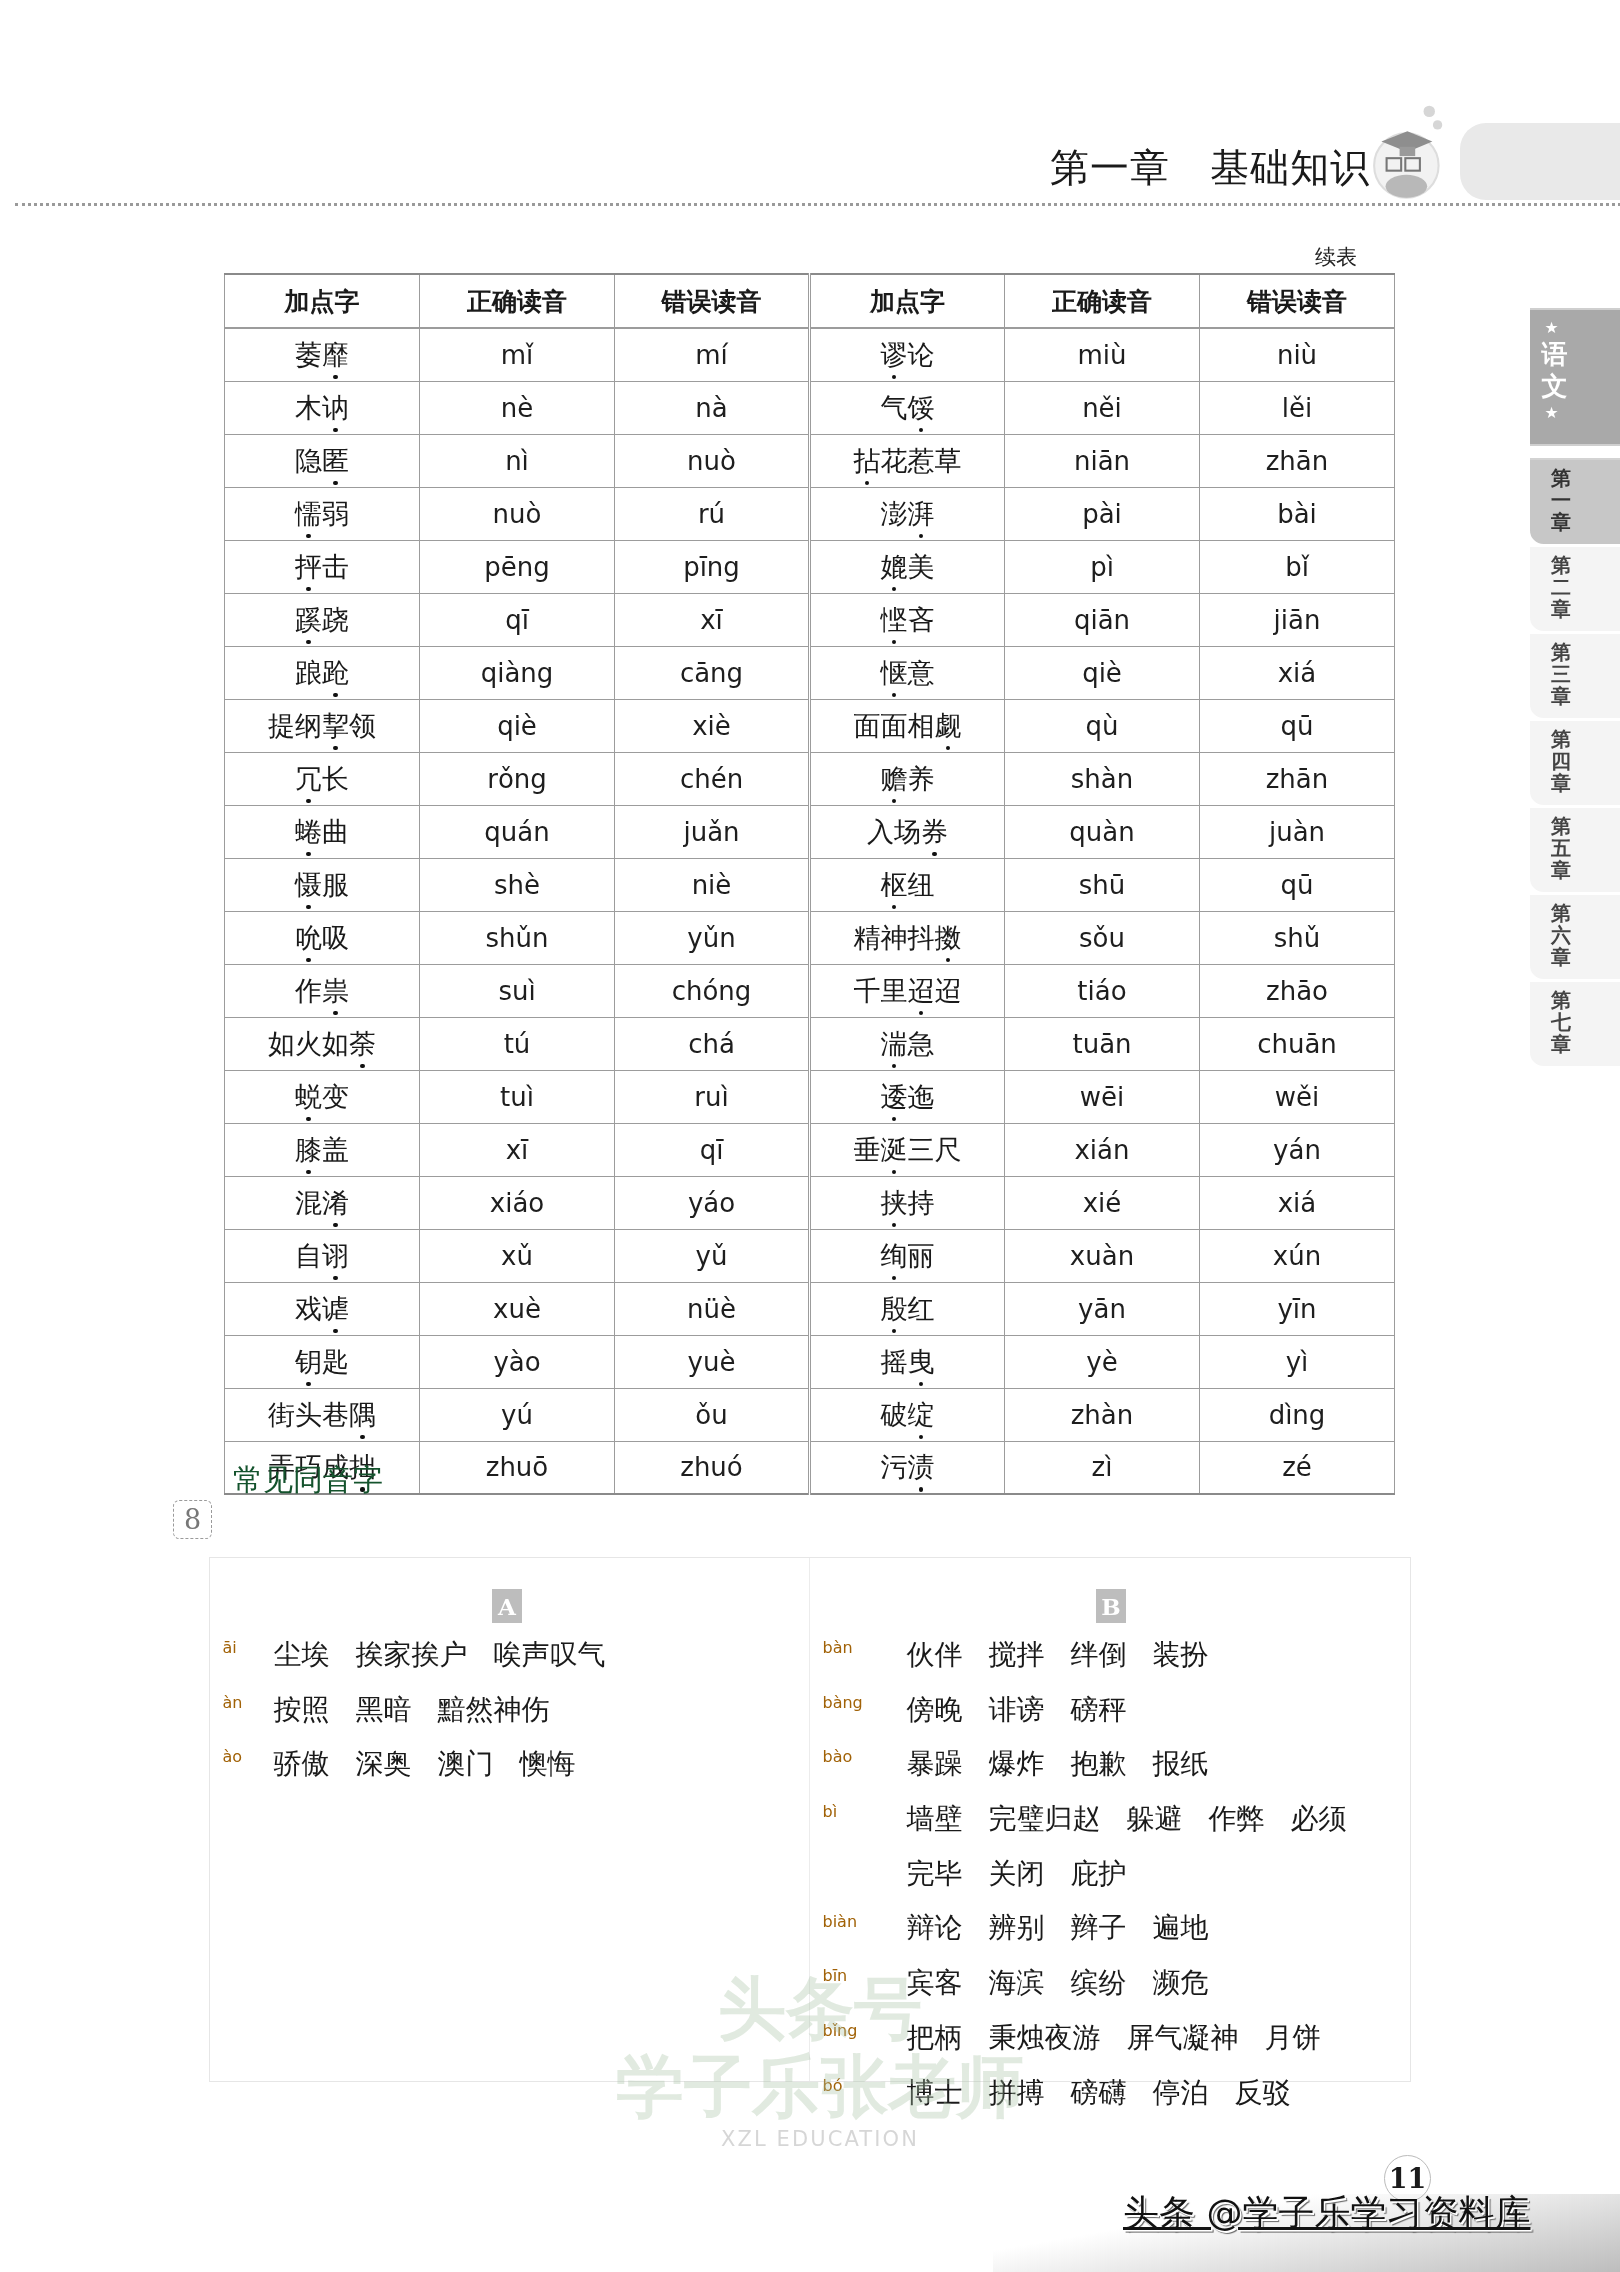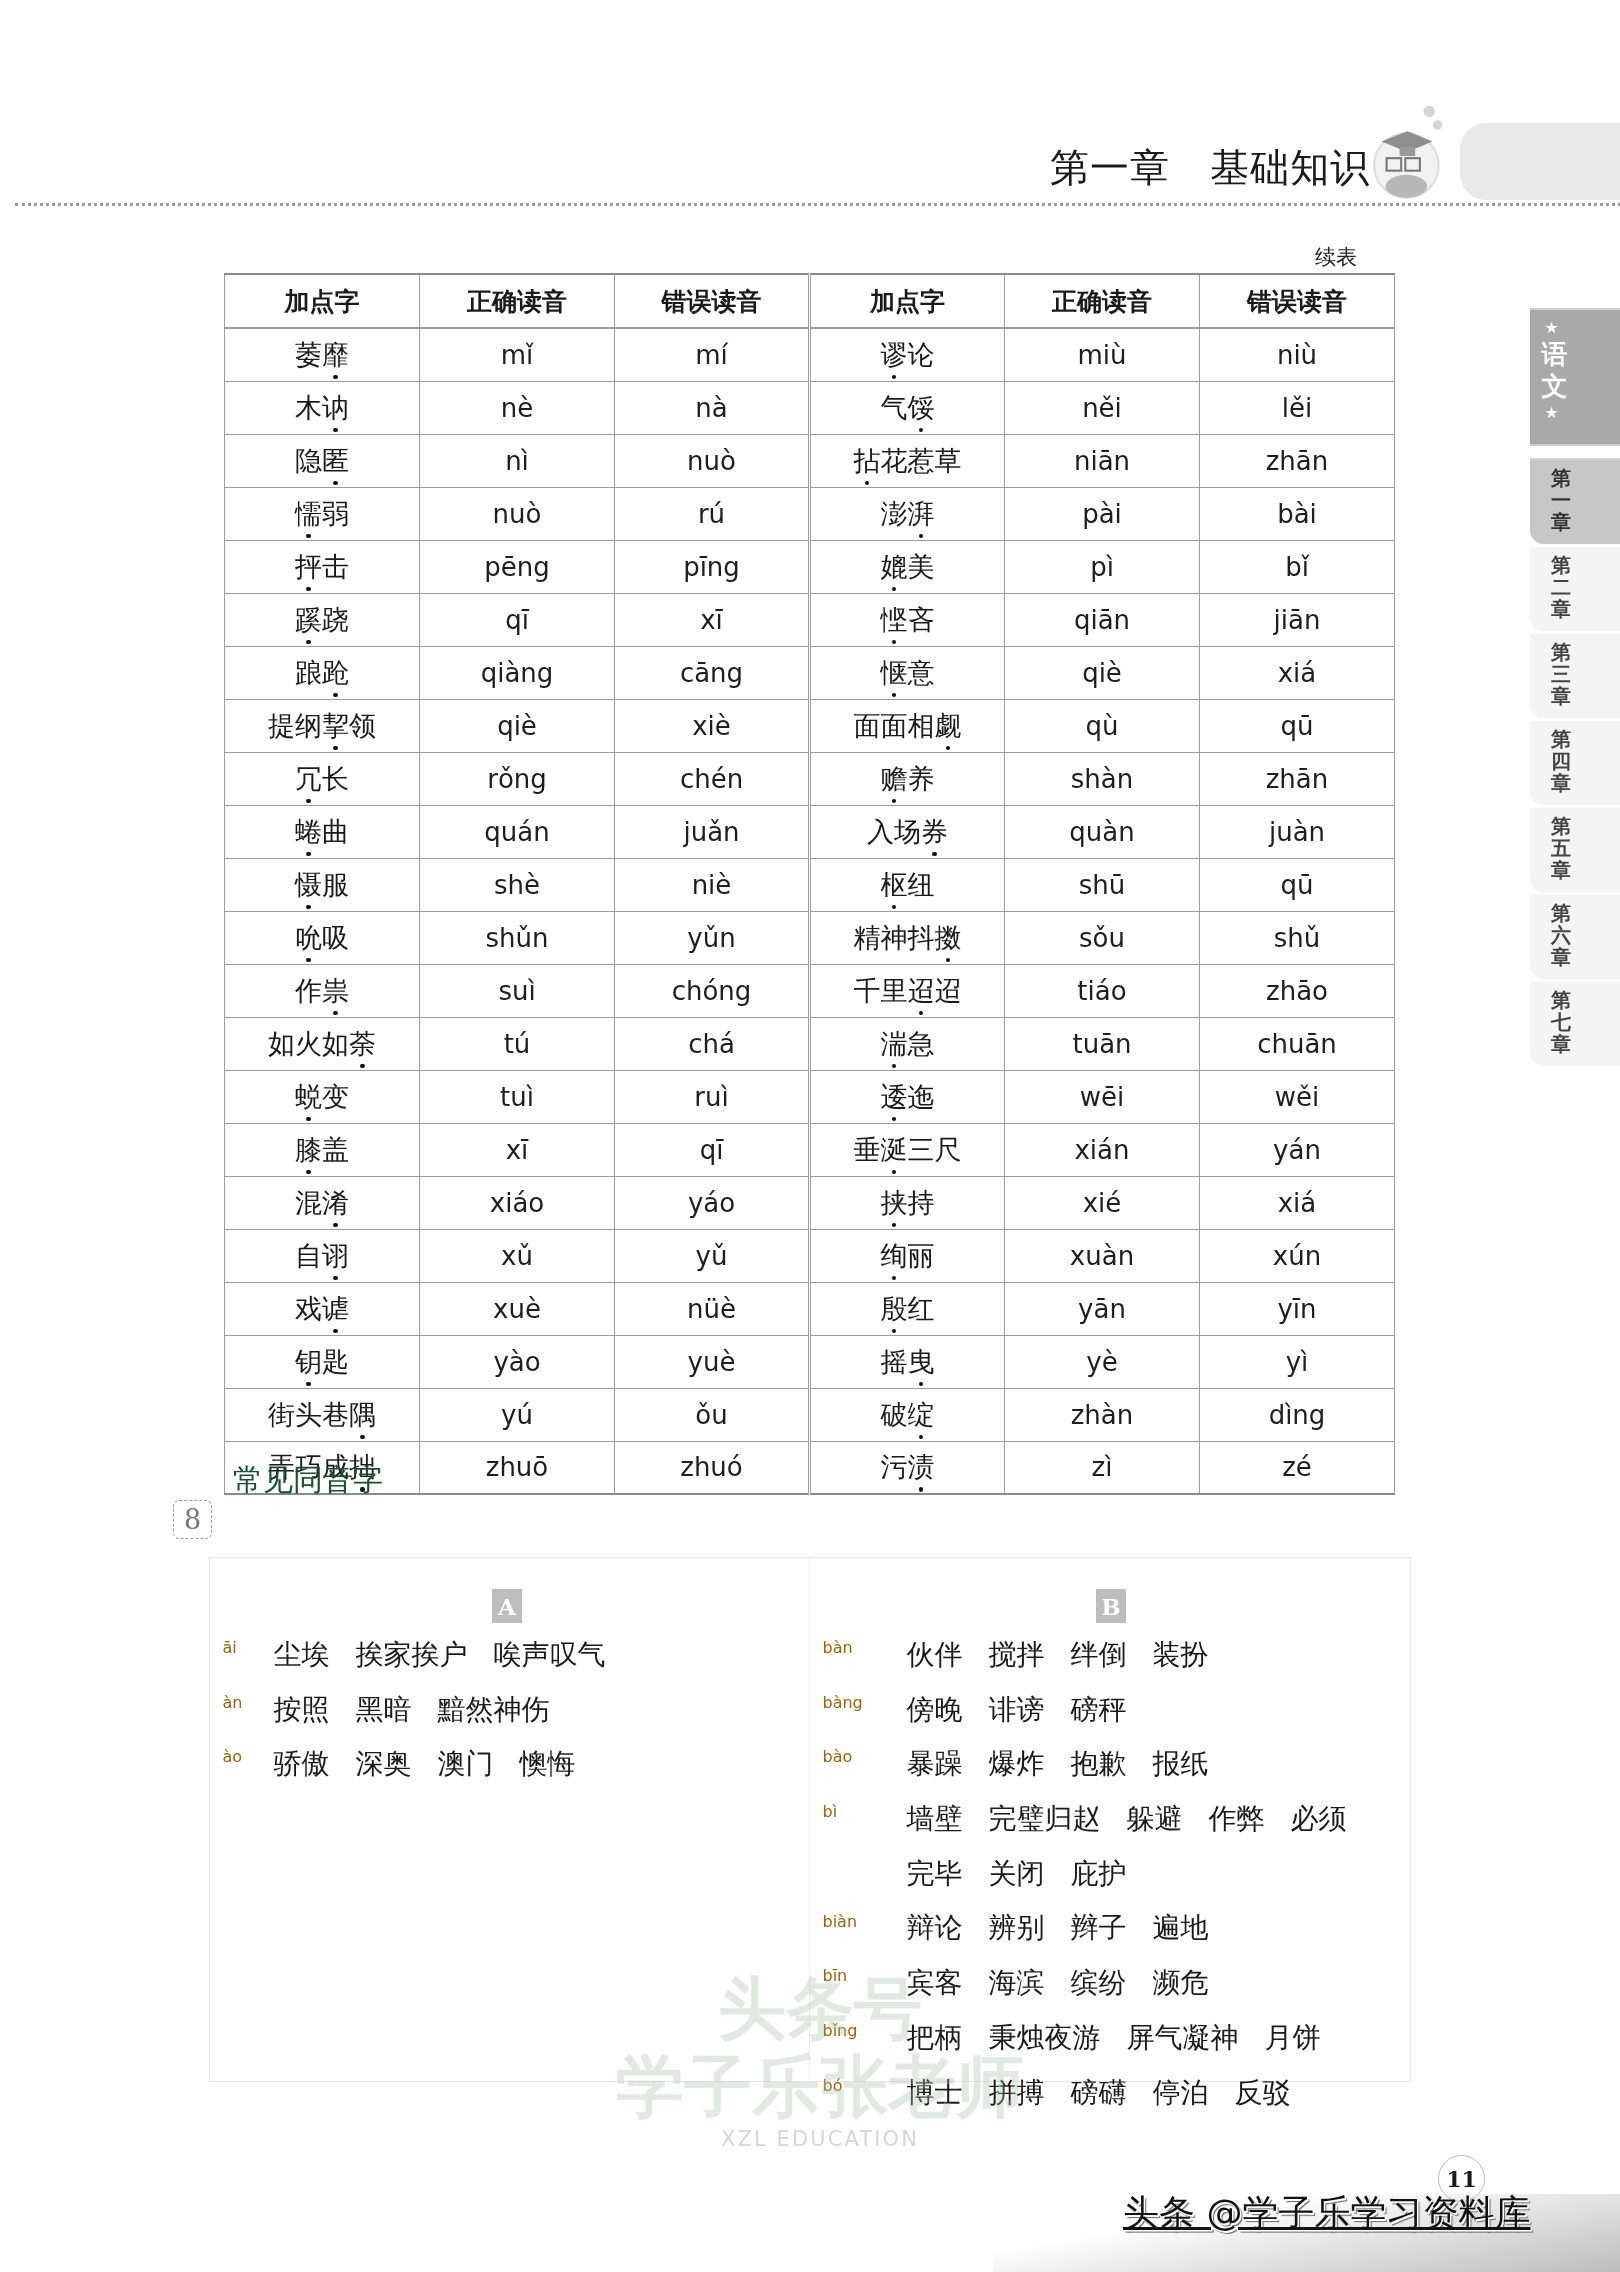--- a/index.html
+++ b/index.html
@@ -100,22 +100,22 @@
   .watermark {
     position: absolute; left: 585px; top: 1970px; color: rgba(170,195,165,0.35);
     font-size: 68px; font-weight: bold; line-height: 78px; text-align: center; width: 470px;
   }
   .watermark .en { font-size: 21px; line-height: 26px; color: rgba(180,180,180,0.55); font-weight: normal; letter-spacing: 2.1px; }
   .footer-swoosh {
     position: absolute; left: 993px; top: 2194px; width: 628px; height: 78px;
     background: linear-gradient(170deg, rgba(255,255,255,0) 30%, #d9d9d9 70%, #bdbdbd 100%);
   }
   .page-number {
-    position: absolute; left: 1438px; top: 2155px; width: 47px; height: 47px;
-    border: 1px solid #bbb; border-radius: 50%; font-size: 22px; font-weight: bold;
+    position: absolute; left: 1384px; top: 2155px; width: 47px; height: 47px;
+    border: 1px solid #bbb; border-radius: 50%; font-size: 27px; font-weight: bold;
     display: flex; align-items: center; justify-content: center;
     font-family: "DejaVu Serif", "Liberation Serif", serif;
   }
   .credit {
     position: absolute; left: 1123px; top: 2189px; font-size: 36px; color: #111;
     text-shadow: 1.6px 1.6px 0 #fff, 2.6px 2.6px 1px #666;
     text-decoration: underline;
   }
 </style>
 </head>

